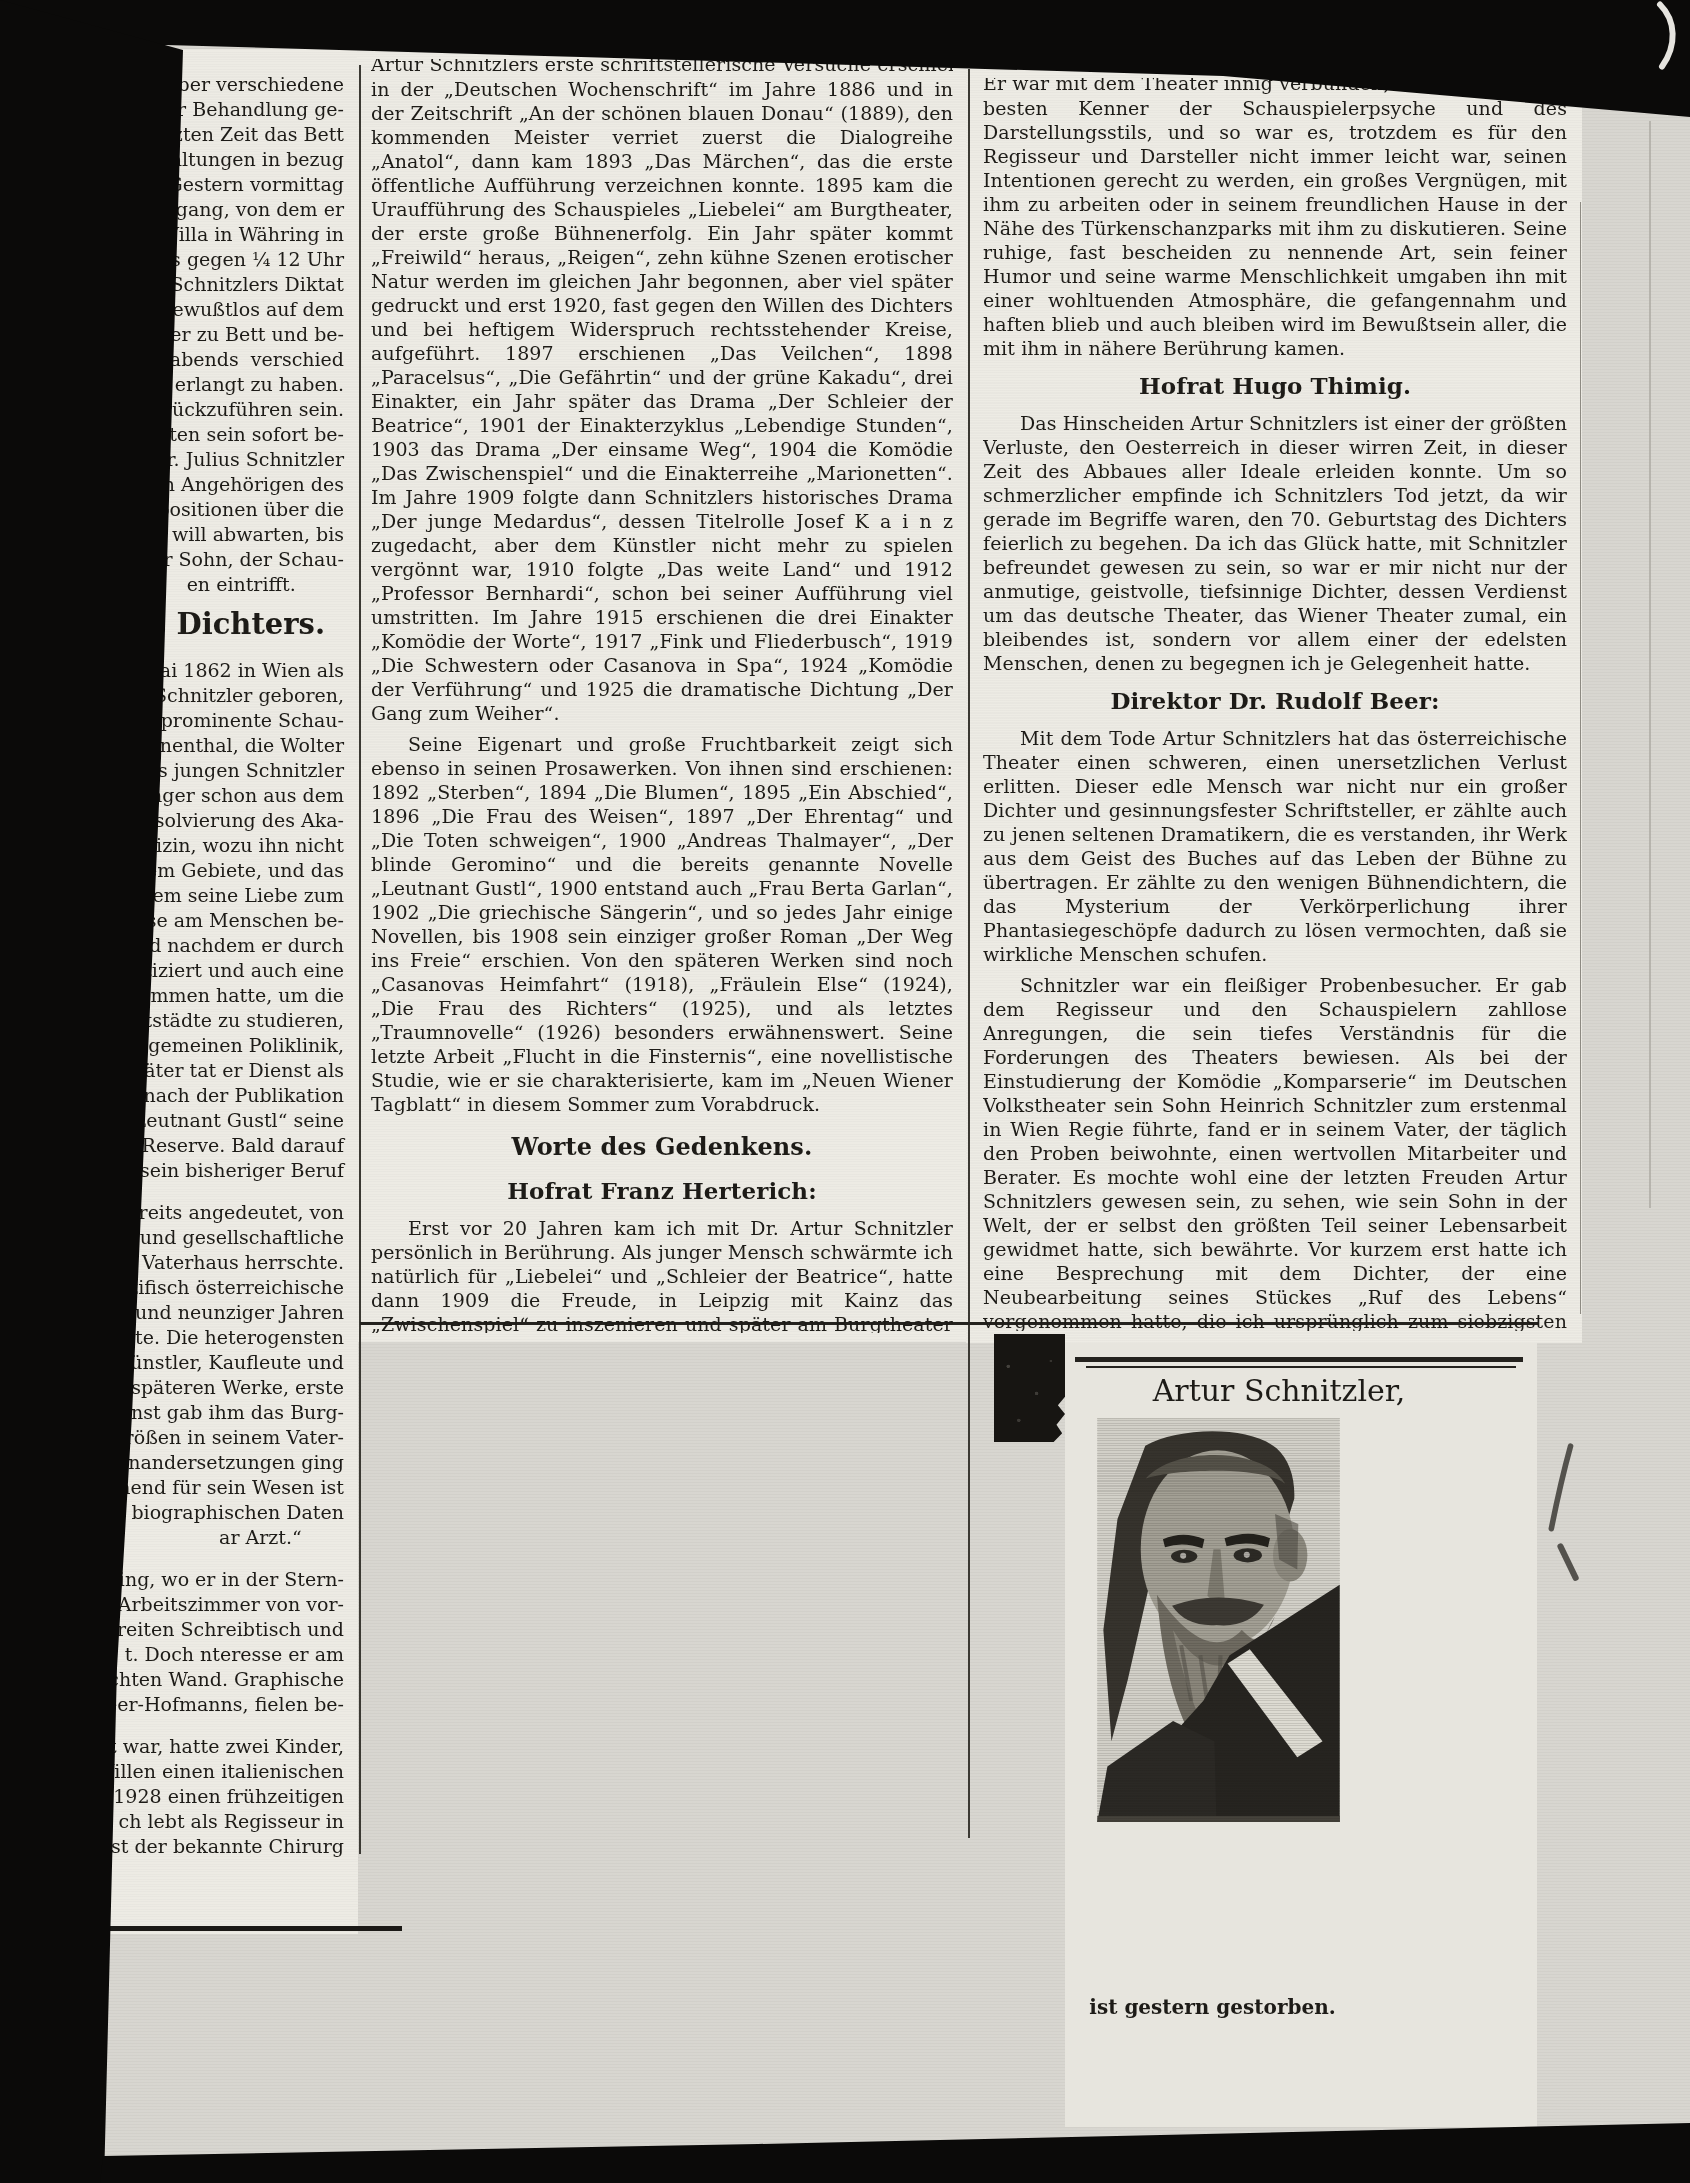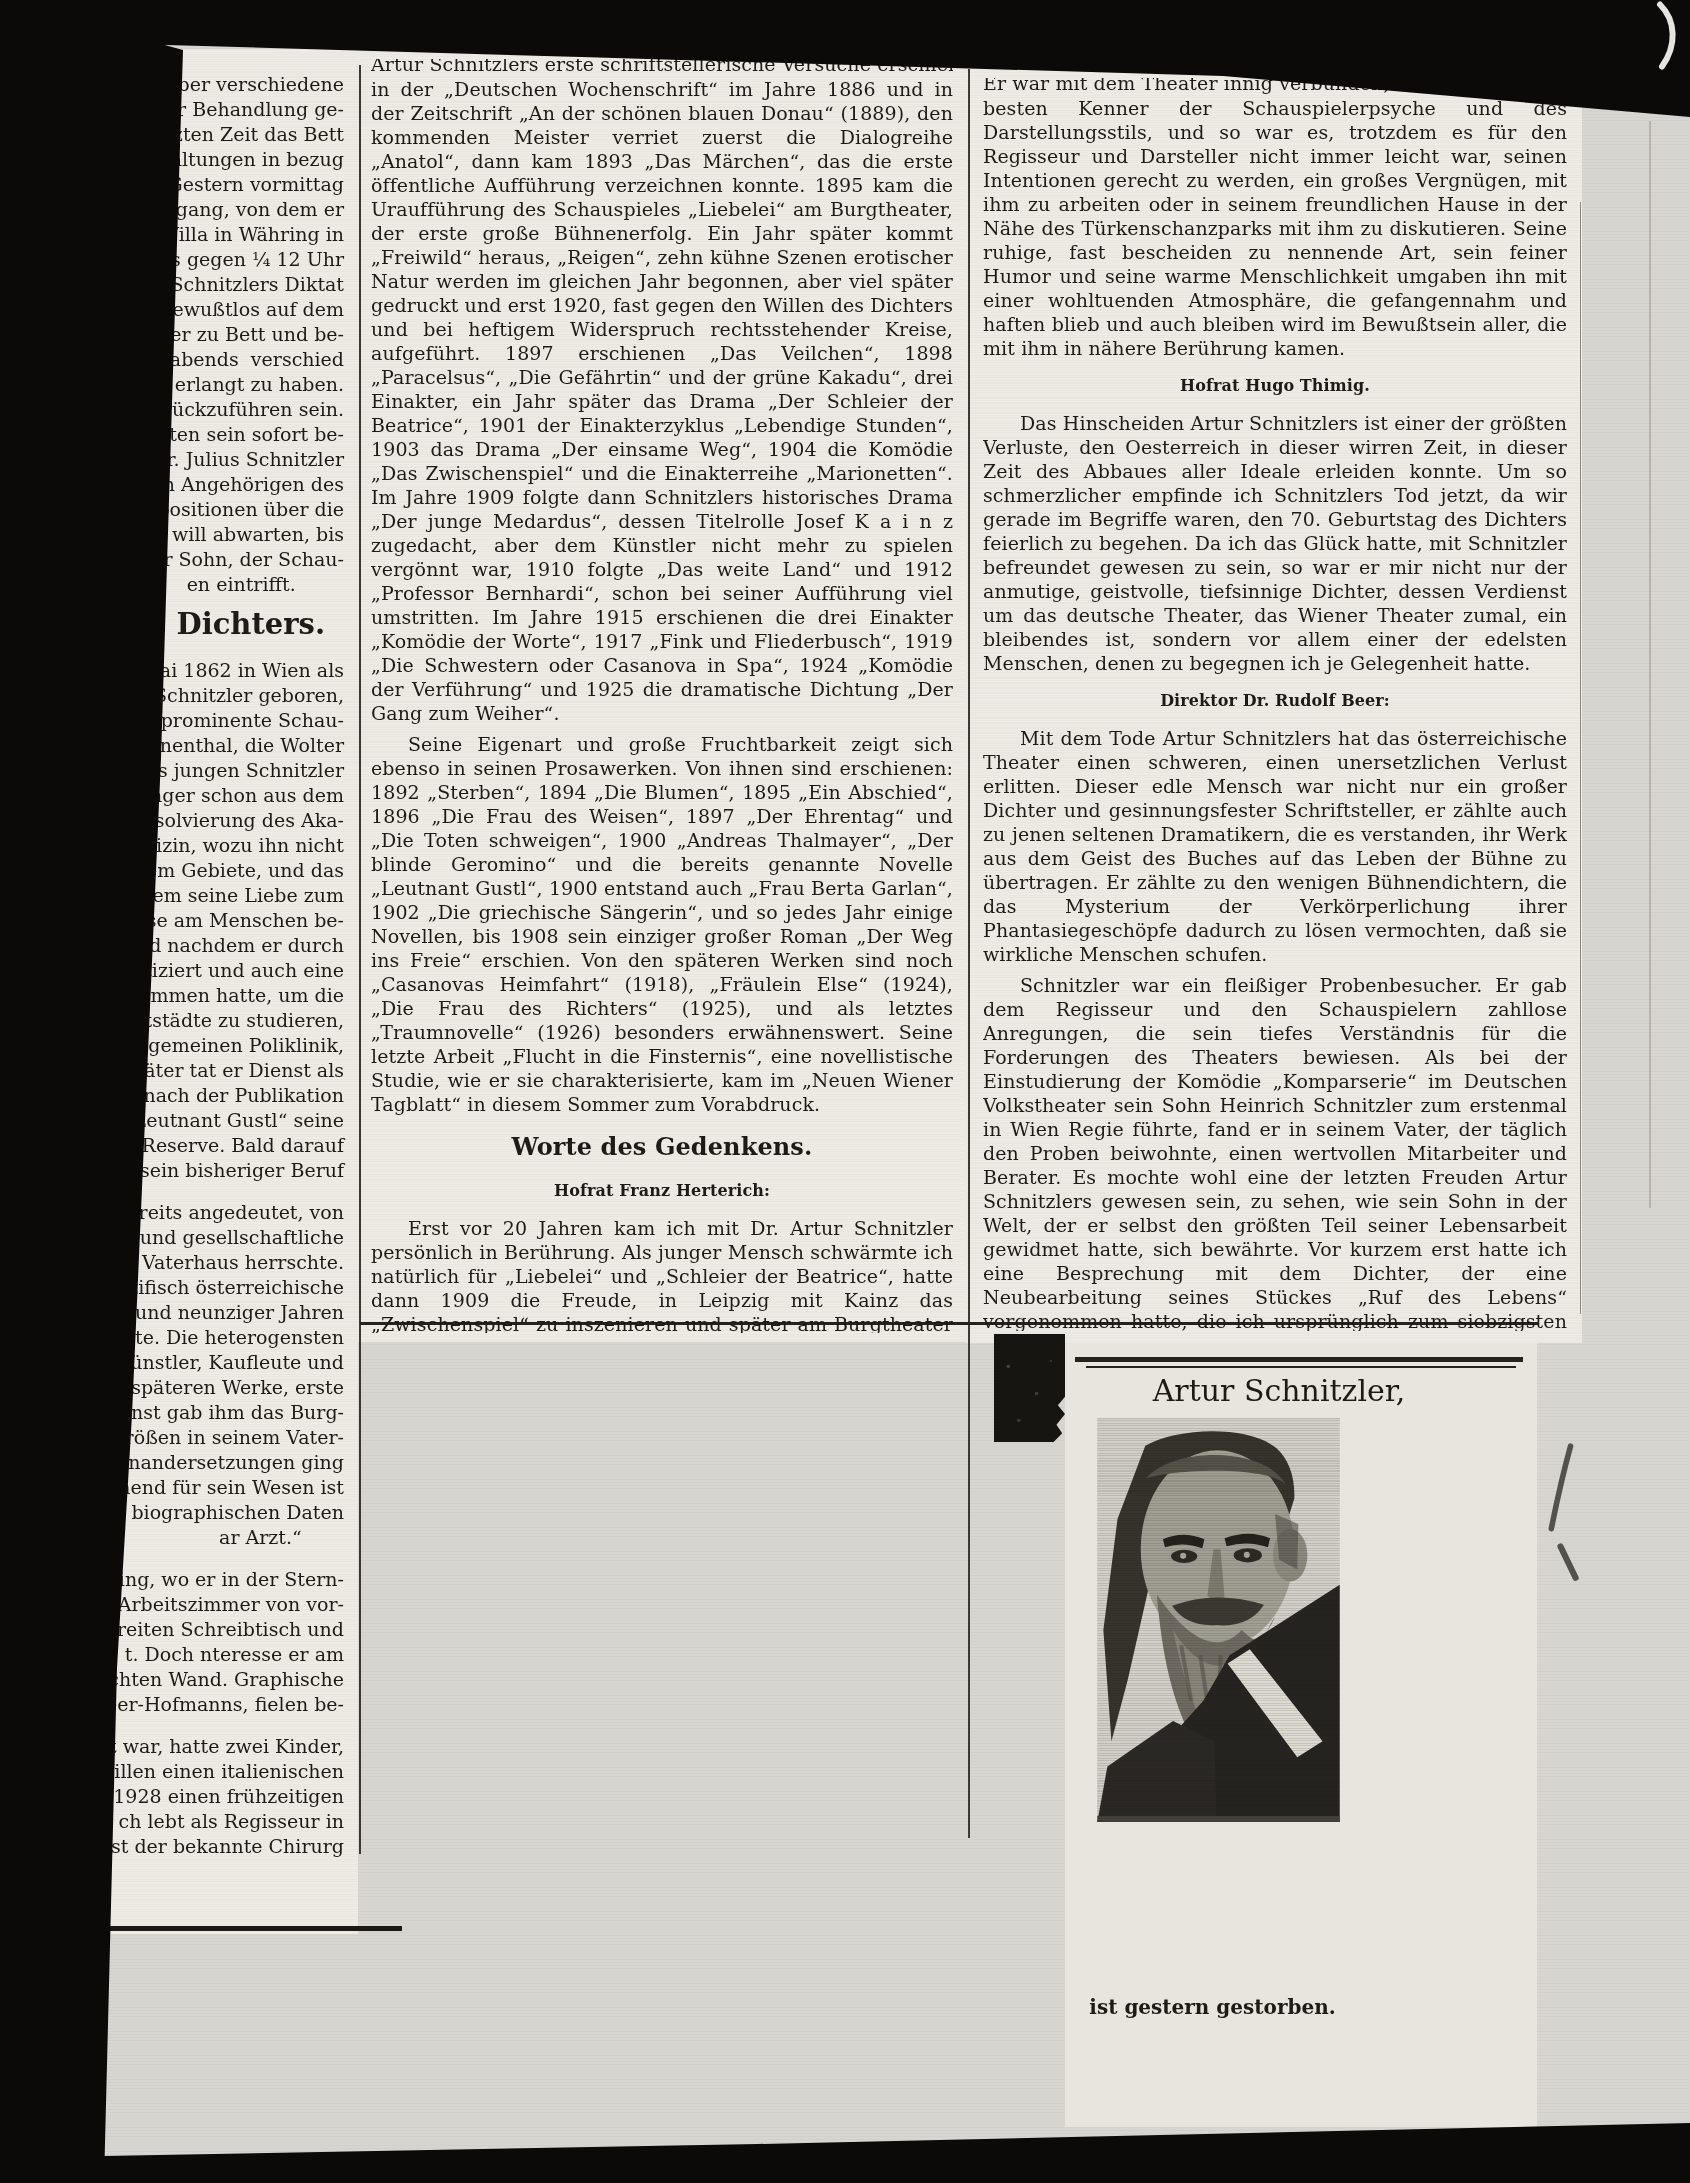--- a/index.html
+++ b/index.html
@@ -28,21 +28,21 @@
   #hrule-left-bottom{left:84px;top:1926px;width:318px;height:4.5px;background:#1b1916;}
   
   .body-text{font-size:19px;line-height:24px;text-align:justify;letter-spacing:0.1px;}
   .body-text p{margin:0 0 7px 0;}
   .indent{text-indent:37px;}
   .cut-top{height:17px;overflow:hidden;position:relative;margin-bottom:1px;}
   .cut-top span{display:block;white-space:nowrap;margin-top:-7px;font-size:19px;}
   #col-middle{position:absolute;left:371px;top:59px;width:582px;height:1274px;overflow:hidden;}
   #col-right{position:absolute;left:983px;top:78px;width:584px;height:1253px;overflow:hidden;}
   .heading-lg{font-weight:bold;font-size:24px;line-height:36px;text-align:center;margin:13px 0 5px 0;}
-  .heading-md{font-weight:bold;font-size:16px;line-height:29px;text-align:center;margin:11px 0 11px 0;}
+  .heading-md{font-weight:bold;font-size:23px;line-height:29px;text-align:center;margin:11px 0 11px 0;}
   
   #col-left{position:absolute;left:44px;top:72px;width:304px;height:1850px;overflow:hidden;}
   .cut-line{position:relative;height:25px;}
   .cut-line span{position:absolute;right:4px;top:0;white-space:pre;font-size:19px;line-height:25px;}
   .cut-gap{height:17px;}
   #left-heading{position:relative;height:49px;margin:7px 0 5px 0;}
   #left-heading span{position:absolute;right:23px;font-weight:bold;font-size:29px;line-height:40px;}
   #footnote-star{position:absolute;left:99px;top:1817px;font-size:24px;font-weight:bold;}
   
   #photo-heading{position:absolute;left:1065px;top:1373px;width:428px;text-align:center;

